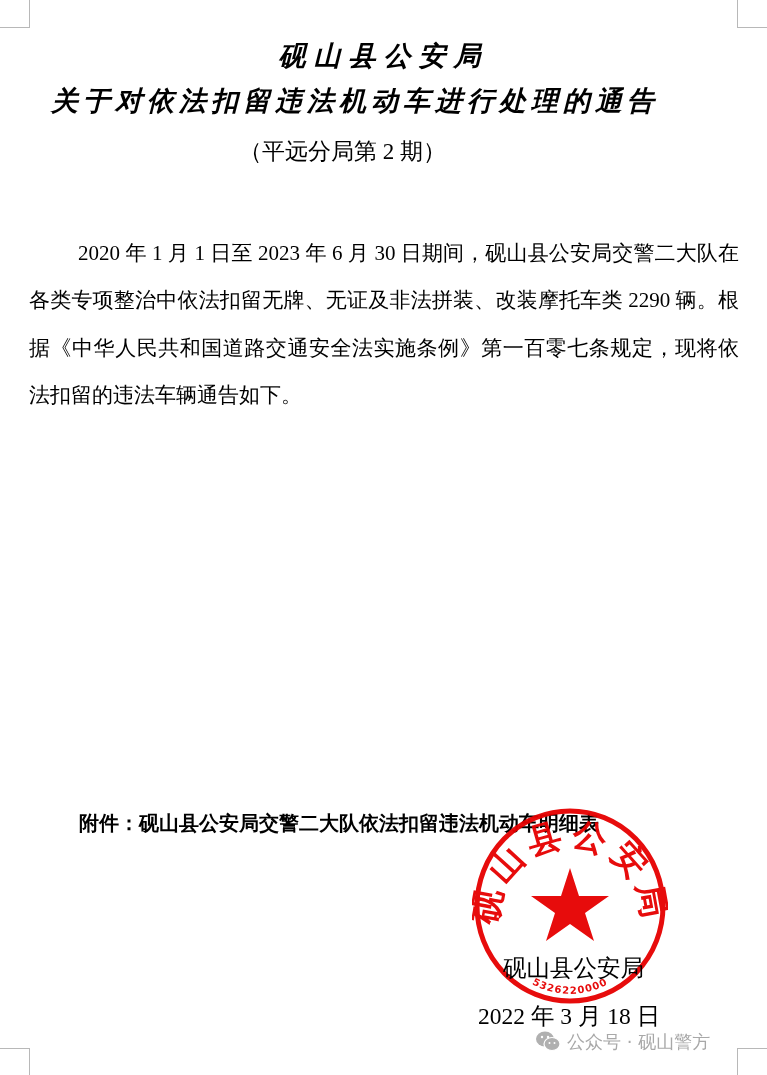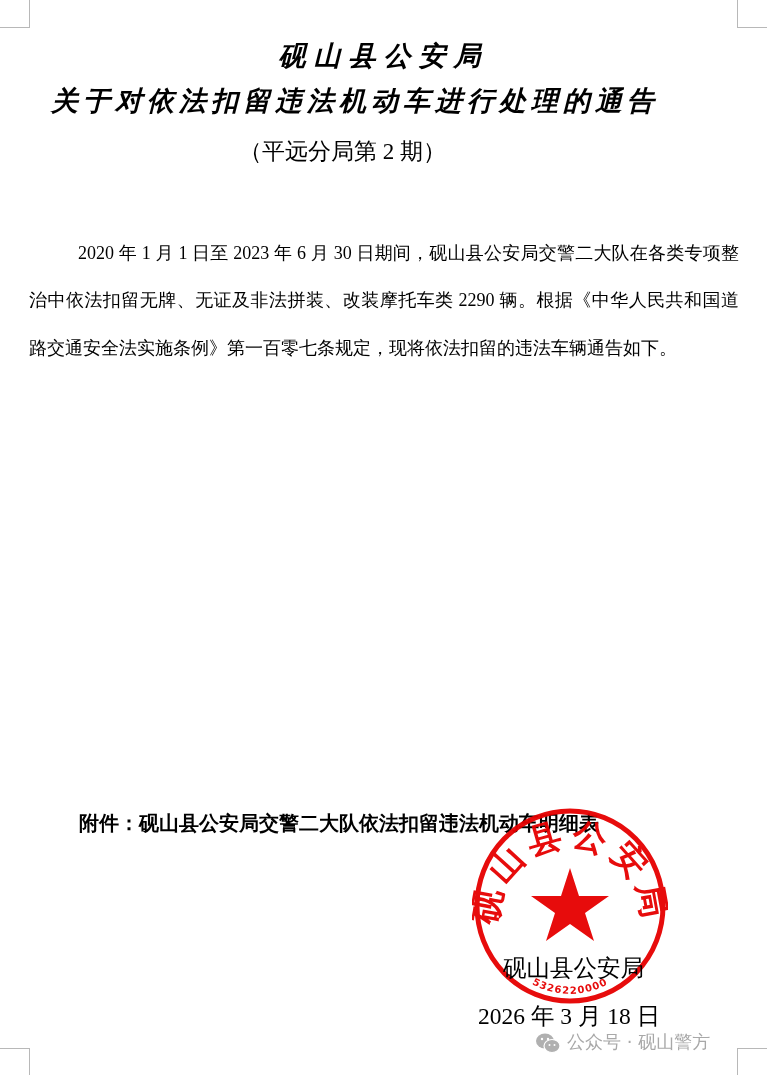--- a/index.html
+++ b/index.html
@@ -12,30 +12,30 @@
   .crop.br { left:737px; top:1048px; width:30px; height:27px; border-left-width:1px; border-top-width:1px; }
 
   .title1 { position:absolute; top:38px; left:0; width:767px; text-align:center;
             font-family: "DejaVu Serif", serif; font-size:27px; font-style:italic; font-weight:bold; letter-spacing:8px; }
   .title2 { position:absolute; top:83px; left:0; width:710px; text-align:center;
             font-family: Liberation Sans, sans-serif; font-size:27px; font-style:italic; font-weight:bold; letter-spacing:5px; }
   .subtitle { position:absolute; top:136px; left:0; width:665px; text-align:center;
             font-family: "Liberation Serif", serif; font-size:23px;margin-left:10px; }
 
   .body { position:absolute; left:29px; width:710px; top:230px;
-          font-family: "Liberation Serif", "DejaVu Sans", serif; font-size:18px; line-height:47.3px;
+          font-family: "Liberation Serif", "DejaVu Sans", serif; font-size:21px; line-height:47.3px;
           text-align:justify; }
   .body p { margin:0; text-indent:49px; }
   .attach { position:absolute; left:79px; top:810px; font-family:"Liberation Serif","DejaVu Sans",serif; font-size:20px;font-weight:bold; }
   .sign-org { position:absolute; left:503px; top:952px; font-family:"Liberation Serif","DejaVu Sans",serif; font-size:23.5px; z-index:3; }
   .sign-date { position:absolute; left:478px; top:1000px; font-family:"Liberation Serif","DejaVu Sans",serif; font-size:23.5px; }
 
   .stamp { position:absolute; left:472px; top:808px; width:196px; height:196px; z-index:2; opacity:0.95; }
 
-  .watermark { position:absolute; left:535px; top:1030px; display:flex; align-items:flex-end; gap:6px;
+  .watermark { position:absolute; left:535px; top:1030px; display:flex; align-items:flex-start; gap:6px;
                color:#a8a8a8; font-family:"DejaVu Sans", sans-serif; font-size:18px; z-index:4; }
   .wm-icon { width:26px; height:22px; }
 </style>
 </head>
 <body>
 
 <div class="crop tl"></div>
 <div class="crop tr"></div>
 <div class="crop bl"></div>
 <div class="crop br"></div>
@@ -59,21 +59,21 @@
   <text font-family="DejaVu Sans, sans-serif" font-size="34" font-weight="bold" fill="#e60000" letter-spacing="6">
     <textPath href="#sealArc" startOffset="50%" text-anchor="middle">砚山县公安局</textPath>
   </text>
   <text font-family="DejaVu Sans, sans-serif" font-size="10" font-weight="bold" fill="#e60000" letter-spacing="1">
     <textPath href="#codeArc" startOffset="50%" text-anchor="middle">5326220000</textPath>
   </text>
   <polygon fill="#e60000" points="98,60 107,88 137,88 113,105 122,133 98,116 74,133 83,105 59,88 89,88"></polygon>
 </svg>
 
 <div class="sign-org">砚山县公安局</div>
-<div class="sign-date">2026 年 3 月 18 日</div>
+<div class="sign-date">2022 年 3 月 18 日</div>
 
 <div class="watermark">
   <svg class="wm-icon" viewBox="0 0 26 22">
     <ellipse cx="10" cy="9" rx="9" ry="7.5" fill="#b0b0b0"></ellipse>
     <ellipse cx="17" cy="14" rx="8" ry="6.5" fill="#b0b0b0" stroke="#fff" stroke-width="1.2"></ellipse>
     <circle cx="7" cy="7" r="1.2" fill="#fff"></circle>
       <circle cx="13" cy="7" r="1.2" fill="#fff"></circle>
     <circle cx="14.5" cy="13" r="1" fill="#fff"></circle>
       <circle cx="19.5" cy="13" r="1" fill="#fff"></circle>
   </svg>

